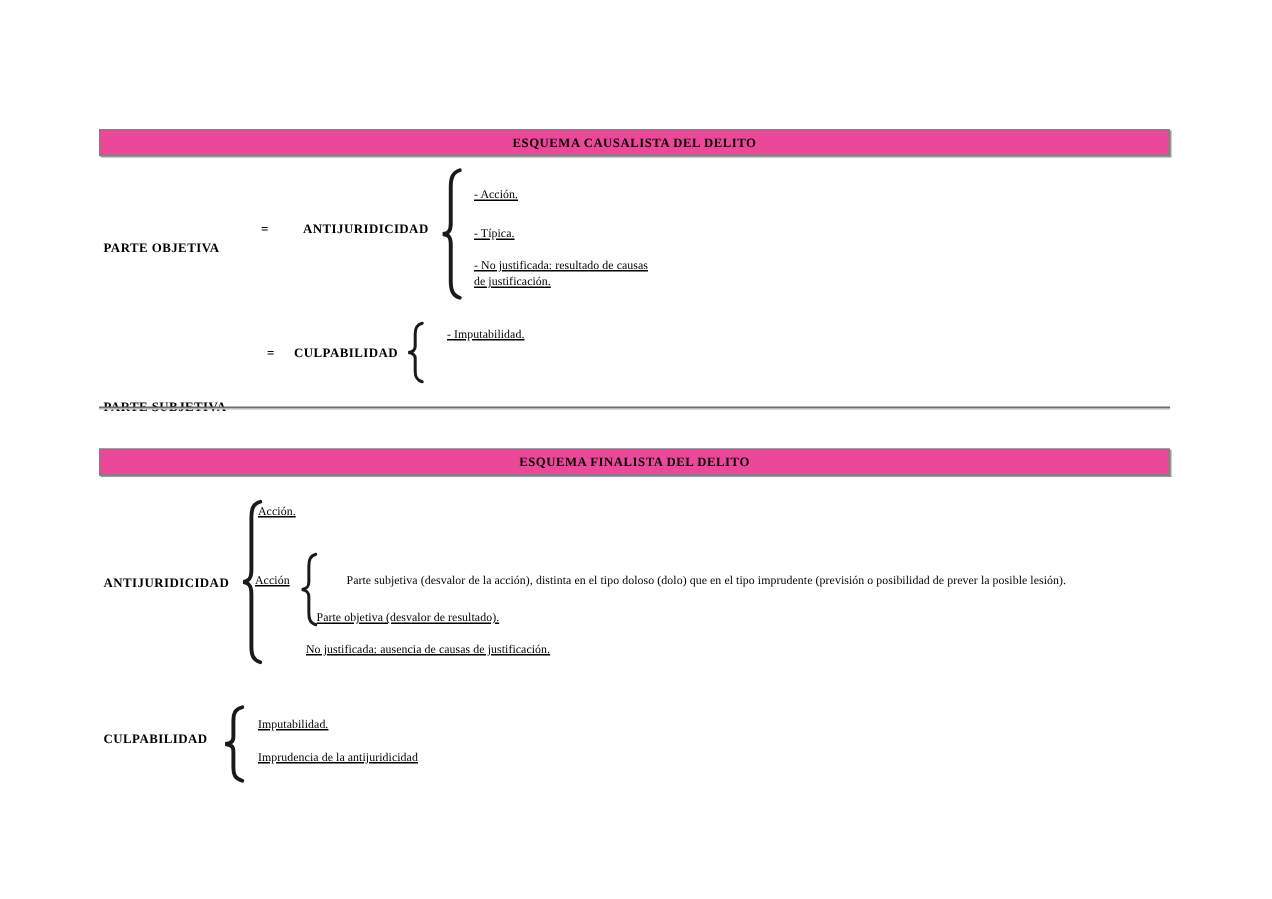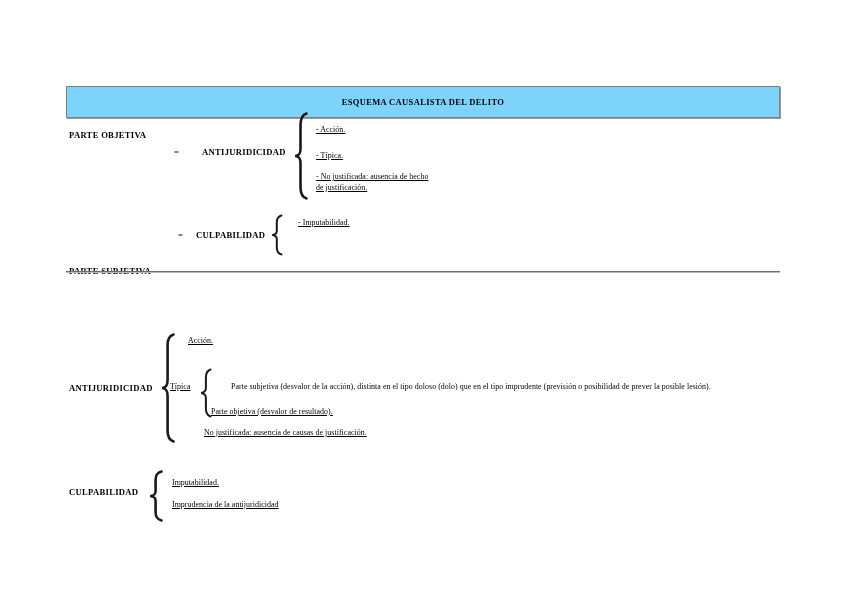--- a/index.html
+++ b/index.html
@@ -21,24 +21,24 @@
     left: 0; top: 0;
     width: 848px;
     height: 599px;
   }
 
   
   .title-box {
     position: absolute;
     left: 66px;
     width: 714px;
-    height: 32px;
+    height: 18px;
     border: 1px solid #808080;
     box-sizing: border-box;
-    background: #7dd3fc;
+    background: #ec4899;
     box-shadow: 1px 1px 0 #9a9a9a;
   }
   .title-box .title-text {
     position: absolute;
     left: 0; right: 0;
     top: 50%;
     transform: translateY(-50%);
     text-align: center;
     font-weight: bold;
     font-size: 8.5px;
@@ -99,61 +99,64 @@
 </style>
 </head>
 <body>
 
 <div class="page">
 
   <div class="title-box" id="title-causalista">
     <div class="title-text">ESQUEMA CAUSALISTA DEL DELITO</div>
   </div>
 
-  <div class="abs lbl-bold" style="left:69px; top:130px;">PARTE OBJETIVA</div>
+  <div class="abs lbl-bold" style="left:69px; top:160px;">PARTE OBJETIVA</div>
   <div class="abs lbl-bold" style="left:174px; top:147px;">=</div>
   <div class="abs lbl-bold" style="left:202px; top:147px;">ANTIJURIDICIDAD</div>
 
   <div class="brace" style="left:294px; top:112px;">
     <svg width="14" height="88" viewBox="0 0 14 88" preserveAspectRatio="none">
       <path d="M12.5,1.5 C7.5,3 6.5,7 6.5,13 L6.5,37 C6.5,42 5,43.6 1.2,44 C5,44.4 6.5,46 6.5,51 L6.5,75 C6.5,81 7.5,85 12.5,86.5"></path>
     </svg>
   </div>
 
   <div class="abs body-txt" style="left:316px; top:125px;">- Acción.</div>
   <div class="abs body-txt" style="left:316px; top:151px;">- Típica.</div>
-  <div class="abs body-txt" style="left:316px; top:172px;">- No justificada: ausencia de hecho</div>
+  <div class="abs body-txt" style="left:316px; top:172px;">- No justificada: resultado de causas</div>
   <div class="abs body-txt" style="left:316px; top:183px;">de justificación.</div>
 
   <div class="abs lbl-bold" style="left:69px; top:230px;margin-top:36px;">PARTE SUBJETIVA</div>
   <div class="abs lbl-bold" style="left:178px; top:230px;">=</div>
   <div class="abs lbl-bold" style="left:196px; top:230px;">CULPABILIDAD</div>
 
   <div class="brace thin" style="left:271px; top:214px;">
     <svg width="12" height="42" viewBox="0 0 12 42" preserveAspectRatio="none">
       <path d="M10.5,1.5 C6.5,2.6 5.8,5 5.8,8.5 L5.8,17 C5.8,19.6 4.4,20.6 1.2,21 C4.4,21.4 5.8,22.4 5.8,25 L5.8,33.5 C5.8,37 6.5,39.4 10.5,40.5"></path>
     </svg>
   </div>
 
   <div class="abs body-txt" style="left:298px; top:218px;">- Imputabilidad.</div>
 
   <div class="divider"></div>
 
+  <div class="title-box" id="title-finalista">
+    <div class="title-text">ESQUEMA  FINALISTA DEL DELITO</div>
+  </div>
 
   <div class="abs lbl-bold" style="left:69px; top:383px;">ANTIJURIDICIDAD</div>
 
   <div class="brace" style="left:161px; top:333px;">
     <svg width="14" height="110" viewBox="0 0 14 110" preserveAspectRatio="none">
       <path d="M12.5,1.5 C7.6,3 6.6,6.5 6.6,12 L6.6,47 C6.6,52.5 5,54.5 1.2,55 C5,55.5 6.6,57.5 6.6,63 L6.6,98 C6.6,103.5 7.6,107 12.5,108.5"></path>
     </svg>
   </div>
 
-  <div class="abs body-txt" style="left:188px; top:336px;">Acción.</div>
+  <div class="abs body-txt" style="left:172px; top:336px;">Acción.</div>
 
-  <div class="abs body-txt" style="left:170px; top:382px;">Típica</div>
+  <div class="abs body-txt" style="left:170px; top:382px;">Acción</div>
 
   <div class="brace thin" style="left:200px; top:368px;">
     <svg width="12" height="50" viewBox="0 0 12 50" preserveAspectRatio="none">
       <path d="M10.5,1.5 C6.6,2.8 5.9,5.4 5.9,9.5 L5.9,20 C5.9,23.3 4.4,24.5 1.2,25 C4.4,25.5 5.9,26.7 5.9,30 L5.9,40.5 C5.9,44.6 6.6,47.2 10.5,48.5"></path>
     </svg>
   </div>
 
   <div class="abs body-txt" style="left:211px; top:372px;margin-top:35px;">Parte objetiva (desvalor de resultado).</div>
   <div class="wrap-txt" style="left:211px; top:381px; width:578px;padding-left:20px;">Parte subjetiva (desvalor de la acción), distinta en el tipo doloso (dolo) que en el tipo imprudente (previsión o posibilidad de prever la posible lesión).</div>
 

